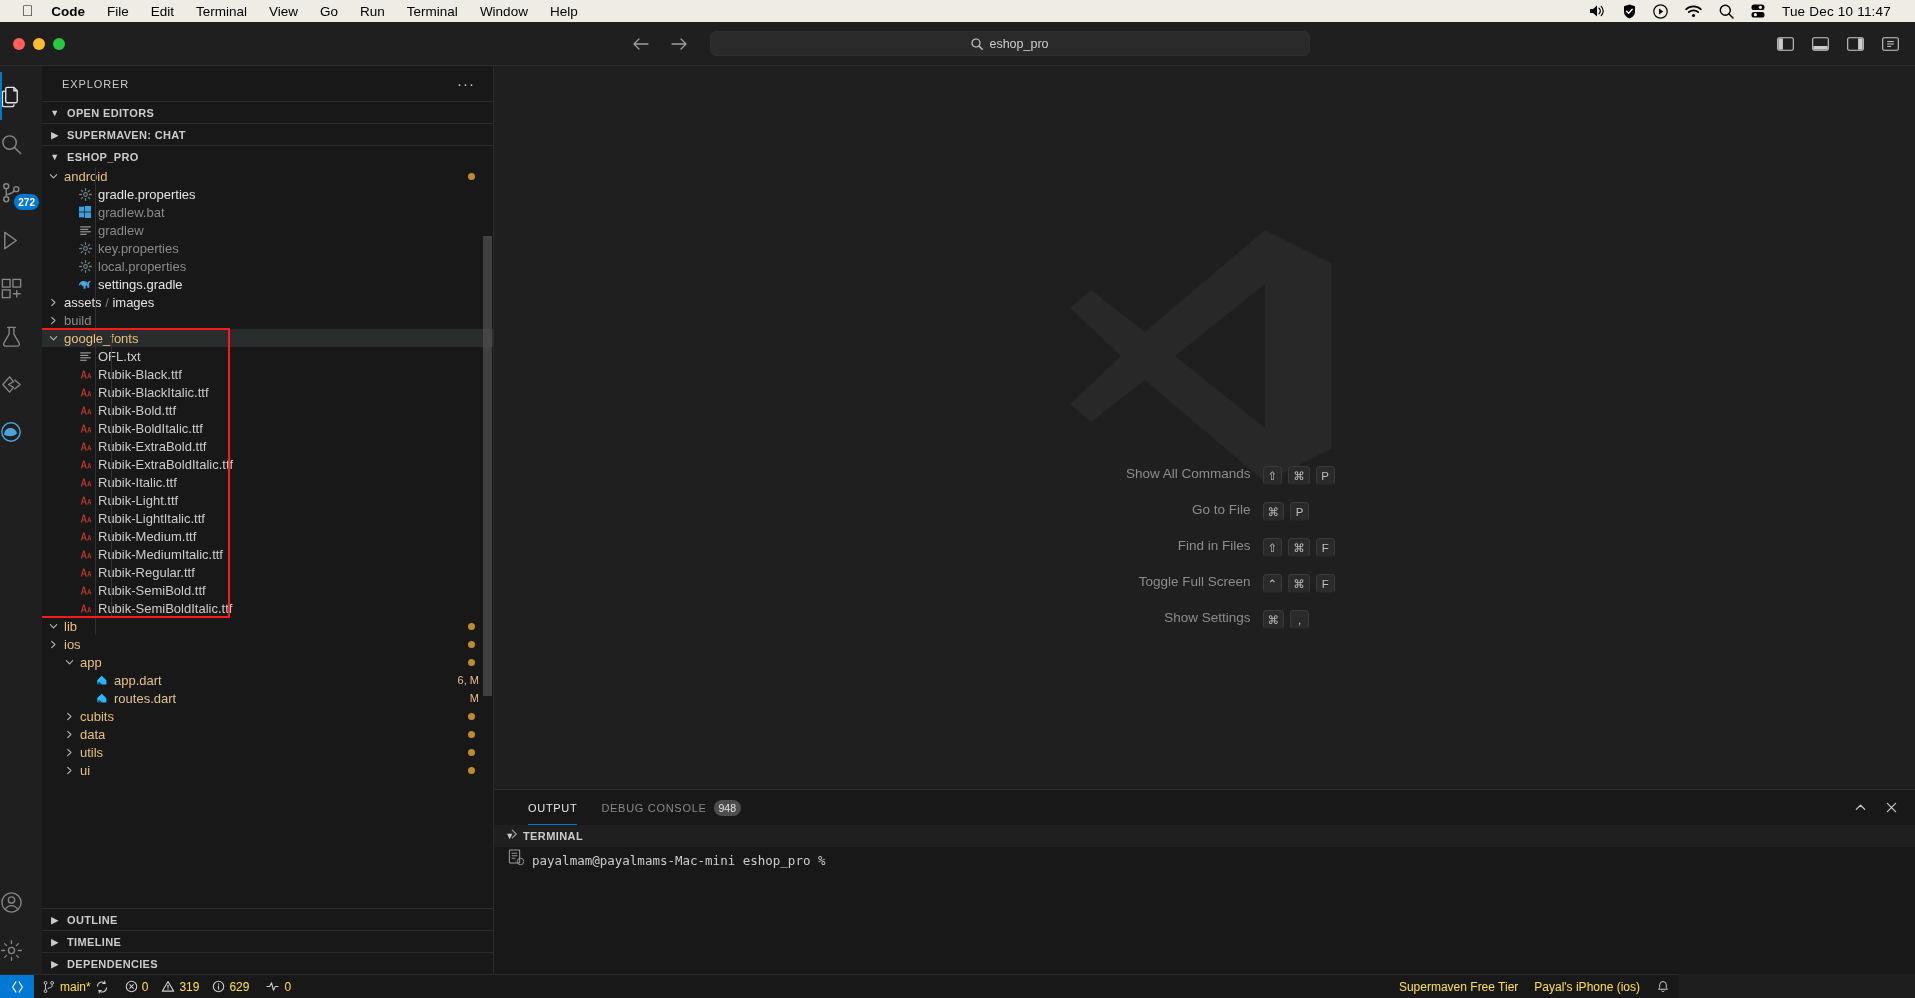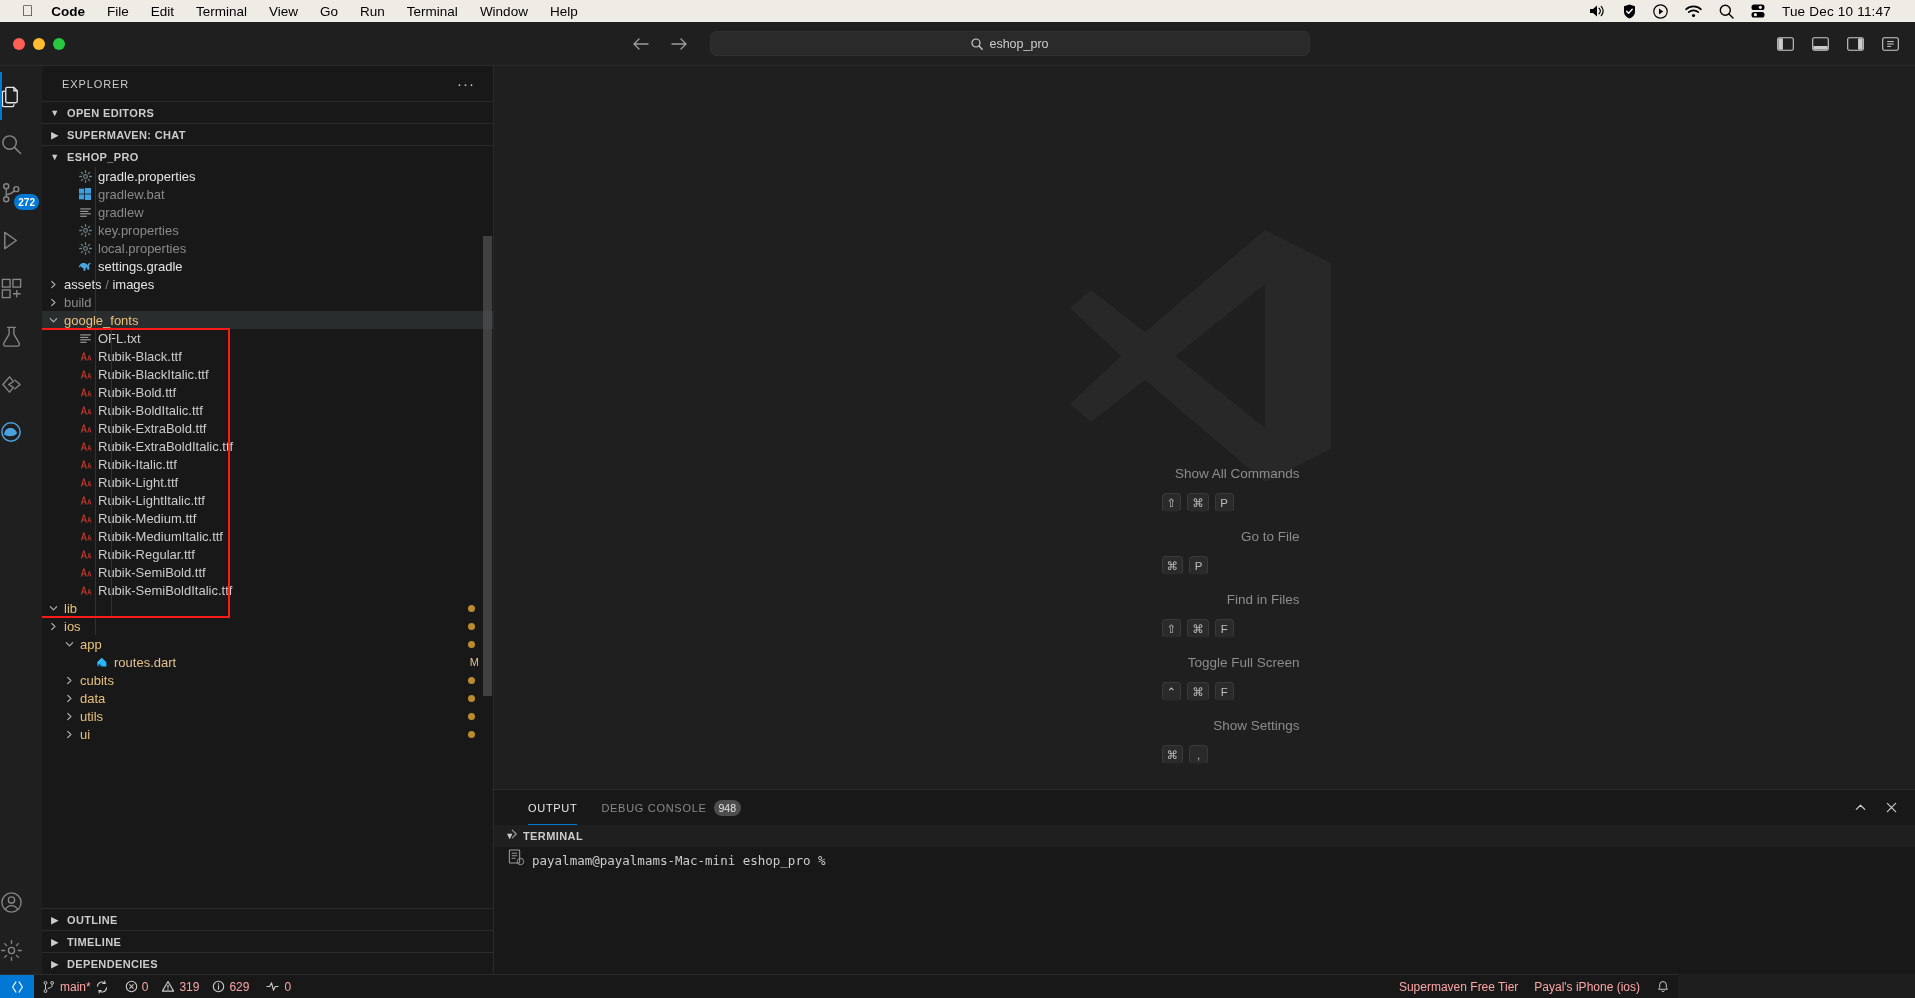--- a/index.html
+++ b/index.html
@@ -149,21 +149,21 @@
   }
   .vsc-watermark {
     position: absolute; left: 50%; top: 290px; transform: translate(-50%,-50%);
     opacity: 1;
   }
   .shortcuts {
     position: absolute; left: 50%; top: 400px; transform: translateX(-50%);
     display: flex; flex-direction: column; gap: 17px;
     font-size: 13.5px; color: #8c8c8c;
   }
-  .sc-row { display: flex; align-items: center; justify-content: flex-end; gap: 12px; flex-direction: column; }
+  .sc-row { display: flex; align-items: flex-start; justify-content: flex-end; gap: 12px; }
   .sc-label { min-width: 190px; text-align: right; }
   .sc-keys { display: flex; gap: 6px; width: 86px; }
   .key {
     min-width: 19px; height: 19px; padding: 0 4px;
     background: #2a2a2a; border: 1px solid #3a3a3a; border-bottom-color: #242424;
     border-radius: 4px; color: #bdbdbd; font-size: 11.5px;
     display: inline-flex; align-items: center; justify-content: center;
   }
 
   
@@ -208,21 +208,21 @@
     position: absolute; left: 0; top: 35px; width: 40px; bottom: 0;
     display: flex; flex-direction: column; align-items: center; padding-top: 2px; gap: 7px;
     color: #9d9d9d;
   }
 
   
   .statusbar {
     position: absolute; left: 0; bottom: 0; width: 1678px; height: 24px;
     background: #181818; border-top: 1px solid #2b2b2b;
     display: flex; align-items: center;
-    font-size: 12px; color: #fca5a5;
+    font-size: 12px; color: #fde047;
     z-index: 60;
   }
   .sb-remote {
     width: 34px; height: 24px; background: #0078d4;
     display: flex; align-items: center; justify-content: center; color: #fff;
   }
   .sb-item { display: flex; align-items: center; gap: 4px; padding: 0 8px; height: 24px; white-space: nowrap; }
   .sb-right { margin-left: auto; display: flex; align-items: center; }
 
   svg { display: block; }
@@ -428,20 +428,30 @@
     <span class="twisty">▶</span>
     <span>SUPERMAVEN: CHAT</span>
   </div>
   <div class="sb-section">
     <span class="twisty">▼</span>
     <span>ESHOP_PRO</span>
   </div>
 
   <div class="tree" id="tree-root" style="position: relative;">
       <div class="row">
+        <span class="ind" style="width: 5px;"></span>
+        <span class="tw">
+          <svg width="11" height="11" viewBox="0 0 12 12">
+            <path d="M2.5 4L6 7.6 9.5 4" stroke="#b5b5b5" stroke-width="1.2" fill="none" stroke-linecap="round" stroke-linejoin="round"></path>
+          </svg>
+        </span>
+        <span class="lbl folder-lbl">android</span>
+        <span class="git-dot"></span>
+      </div>
+      <div class="row">
         <span class="ind" style="width: 21px;"></span>
         <span style="width: 13px;"></span>
         <span class="ficon">
           <svg width="13" height="13" viewBox="0 0 16 16">
             <circle cx="8" cy="8" r="2.3" fill="none" stroke="#6d8086" stroke-width="1.5"></circle>
             <path d="M8 0.8v2.2M8 13v2.2M0.8 8h2.2M13 8h2.2M2.9 2.9l1.6 1.6M11.5 11.5l1.6 1.6M13.1 2.9l-1.6 1.6M4.5 11.5l-1.6 1.6" stroke="#6d8086" stroke-width="1.6" stroke-linecap="round"></path>
           </svg>
         </span>
         <span class="lbl file-lbl bright">gradle.properties</span>
       </div>
@@ -714,20 +724,33 @@
       </div>
       <div class="row">
         <span class="ind" style="width: 21px;"></span>
         <span class="tw">
           <svg width="11" height="11" viewBox="0 0 12 12">
             <path d="M2.5 4L6 7.6 9.5 4" stroke="#b5b5b5" stroke-width="1.2" fill="none" stroke-linecap="round" stroke-linejoin="round"></path>
           </svg>
         </span>
         <span class="lbl folder-lbl">app</span>
         <span class="git-dot"></span>
+      </div>
+      <div class="row">
+        <span class="ind" style="width: 37px;"></span>
+        <span style="width: 13px;"></span>
+        <span class="ficon">
+          <svg width="13" height="13" viewBox="0 0 16 16">
+            <path d="M3 7.6L8.4 2.2l5.6 5.6v5.1H8.6z" fill="#29b6f6"></path>
+            <path d="M3 7.6l5.6 5.3h-5z" fill="#01579b"></path>
+            <path d="M8.4 2.2L3 7.6v5.3L8.4 2.2z" fill="#40c4ff"></path>
+          </svg>
+        </span>
+        <span class="lbl file-lbl mod">app.dart</span>
+        <span class="git-mark">6, M</span>
       </div>
       <div class="row">
         <span class="ind" style="width: 37px;"></span>
         <span style="width: 13px;"></span>
         <span class="ficon">
           <svg width="13" height="13" viewBox="0 0 16 16">
             <path d="M3 7.6L8.4 2.2l5.6 5.6v5.1H8.6z" fill="#29b6f6"></path>
             <path d="M3 7.6l5.6 5.3h-5z" fill="#01579b"></path>
             <path d="M8.4 2.2L3 7.6v5.3L8.4 2.2z" fill="#40c4ff"></path>
           </svg>

